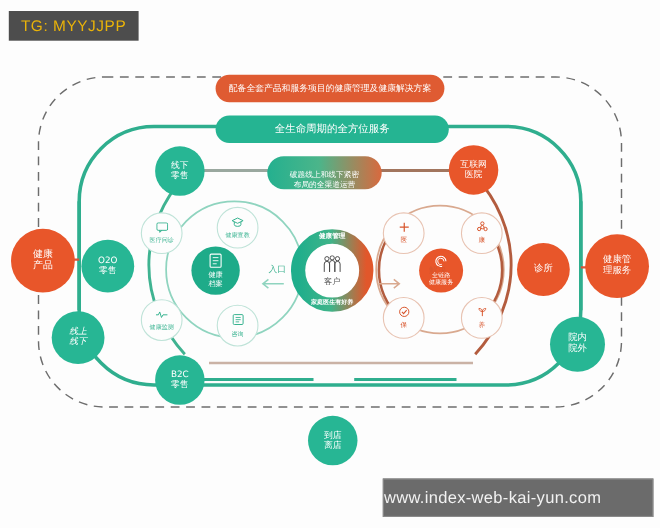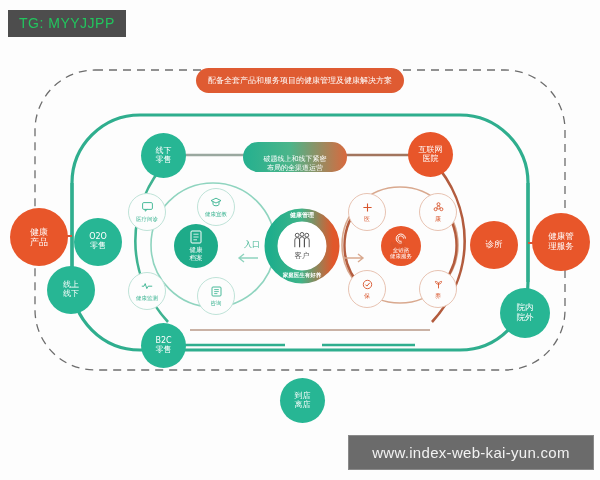--- a/index.html
+++ b/index.html
@@ -8,31 +8,31 @@
     background:#ffffff;
     font-family:"DejaVu Sans","Liberation Sans",sans-serif;
     overflow:hidden;
     position:relative;
   }
   #stage{position:absolute;left:0;top:0;width:600px;height:480px;background:#fdfdfd;}
 
   
   .tg-tag{
     position:absolute;left:8px;top:10px;
-    background:#4d4d4d;color:#22c55e;
+    background:#4d4d4d;color:#eab308;
     font-size:14px;letter-spacing:.5px;
     padding:5px 11px 6px 11px;
     font-family:"Liberation Sans",sans-serif;
     z-index:60;
   }
   .url-tag{
     position:absolute;left:348px;top:435px;
     width:244px;height:33px;
     background:#6b6b6b;color:#f2f2f2;
-    display:flex;align-items:center;justify-content:center;
+    display:flex;align-items:center;
     font-size:15px;letter-spacing:.3px;
     font-family:"Liberation Sans",sans-serif;
     border:1px solid #8a8a8a;
     z-index:60;
   }
 
   
   svg#diagram{position:absolute;left:0;top:0;width:600px;height:480px;z-index:5;}
 
   
@@ -121,37 +121,40 @@
 
     <path d="M 258 258 L 240 258 M 244 254 L 239 258 L 244 262" fill="none" stroke="#8fd4bf" stroke-width="1.4"></path>
 
     <path d="M 344 258 L 362 258 M 358 254 L 363 258 L 358 262" fill="none" stroke="#d9a98f" stroke-width="1.4"></path>
   </svg>
 
   <div class="pill pill-orange" style="left:196px;top:68px;width:208px;height:25px;font-size:8px;">
     <span class="lbl">配备全套产品和服务项目的健康管理及健康解决方案</span>
   </div>
 
+  <div class="pill pill-teal" style="left:196px;top:105px;width:212px;height:25px;font-size:9.5px;">
+    <span class="lbl">全生命周期的全方位服务</span>
+  </div>
 
   <div class="pill pill-grad" style="left:243px;top:142px;width:104px;height:30px;font-size:7px;border-radius:15px;white-space:pre-line;align-items:flex-end;">
     <span class="lbl">破题线上和线下紧密
 布局的全渠道运营</span>
   </div>
 
   <div class="node c-orange" style="left:10px;top:208px;width:58px;height:58px;font-size:9px;">
     <span class="lbl">健康
 产品</span>
   </div>
 
   <div class="node c-teal" style="left:74px;top:218px;width:48px;height:48px;font-size:8px;justify-content:center;">
     <span class="lbl">O2O
 零售</span>
   </div>
 
-  <div class="node c-teal" style="left:47px;top:266px;width:48px;height:48px;font-size:8px;">
+  <div class="node c-teal" style="left:47px;top:283px;width:48px;height:48px;font-size:8px;font-style:italic;">
     <span class="lbl">线上
 线下</span>
   </div>
 
   <div class="node c-teal" style="left:141px;top:133px;width:45px;height:45px;font-size:8px;">
     <span class="lbl">线下
 零售</span>
   </div>
 
   <div class="node c-teal" style="left:141px;top:323px;width:45px;height:45px;font-size:8px;">

